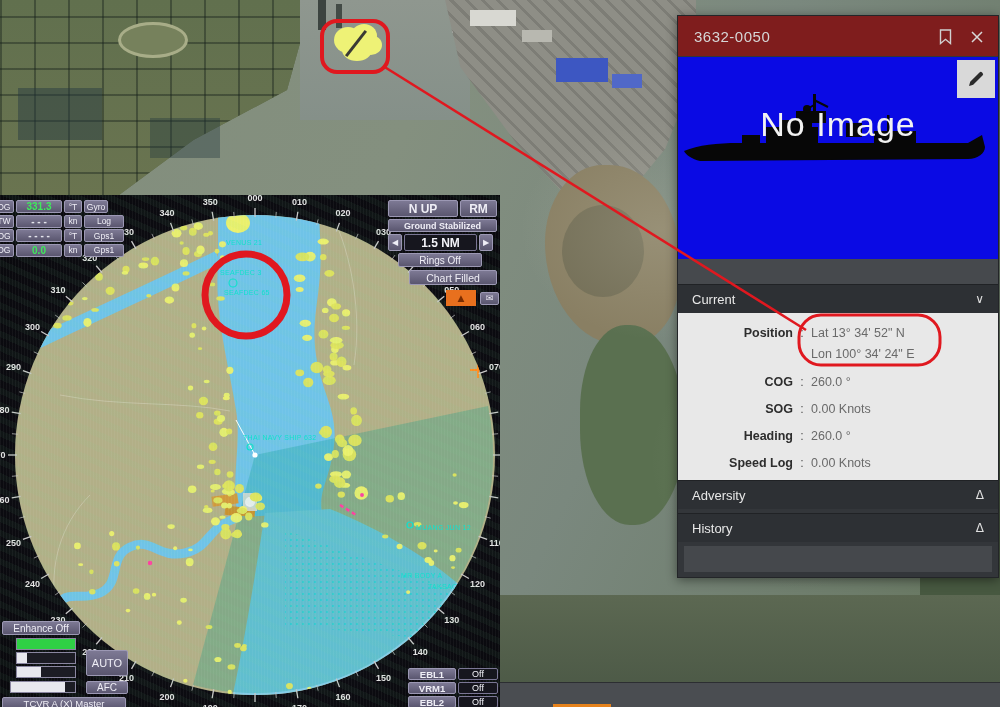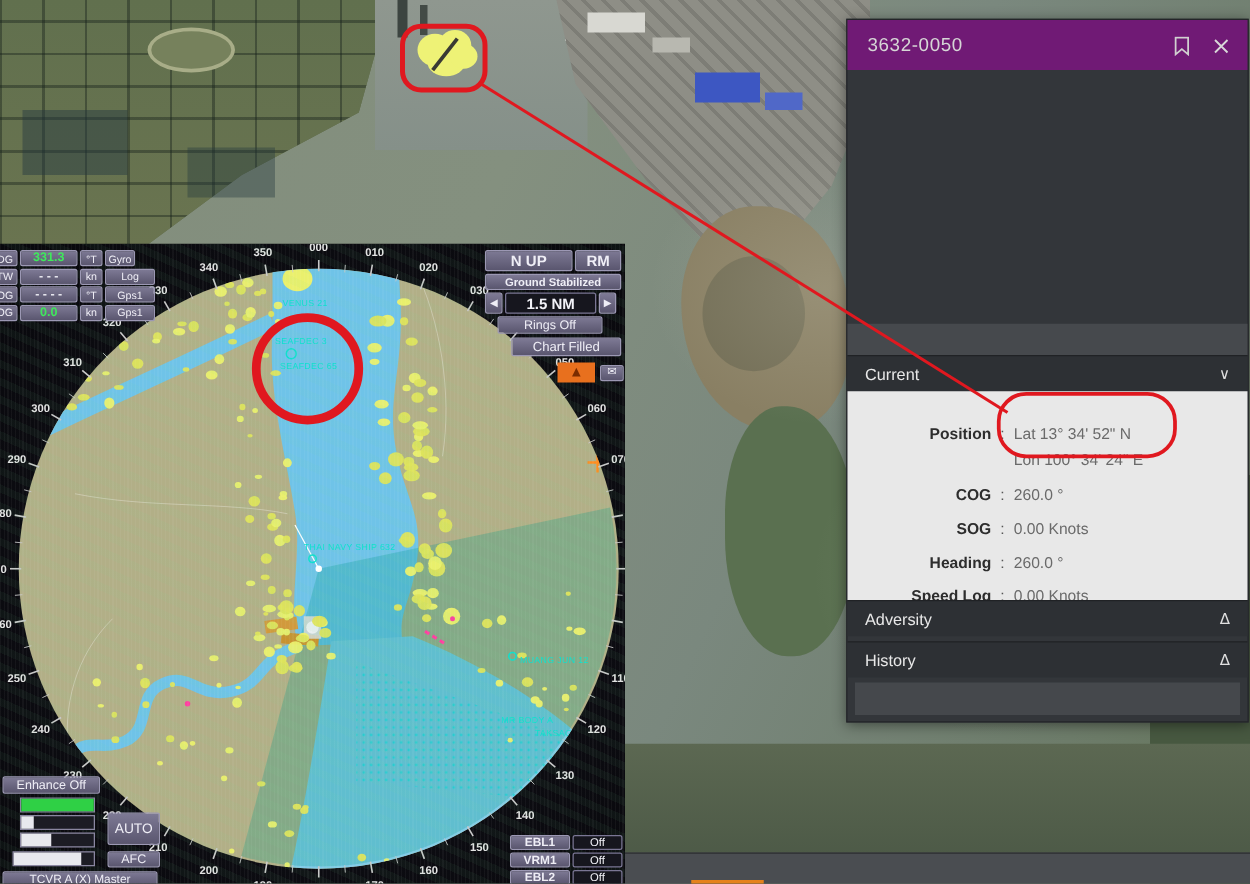--- a/index.html
+++ b/index.html
@@ -24,37 +24,37 @@
         font-size:10px;white-space:nowrap;overflow:hidden;}
   .rdark{background:#16161e;border:1px solid #7a7694;color:#f2f2f8;}
   .nav-row{position:absolute;display:flex;gap:2px;height:13px;}
   .nav-cell{font-size:8.5px;}
   .nav-val{font-size:10px;font-weight:bold;}
   .bar{background:#1c1c24;border:1px solid #8a86a0;position:absolute;height:10px;}
   .bar>span{display:block;height:100%;}
   
   #panel{position:absolute;left:677px;top:15px;width:320px;height:561px;z-index:30;
          background:#33363a;border:1px solid #232528;box-shadow:0 2px 10px rgba(0,0,0,.45);}
-  #p-titlebar{position:absolute;left:0;top:0;width:100%;height:40px;background:#701a75;
+  #p-titlebar{position:absolute;left:0;top:0;width:100%;height:40px;background:#7f1d1d;
               display:flex;align-items:center;}
   #p-title{color:#d6d6d6;font-size:15px;margin-left:16px;letter-spacing:.5px;}
   .tb-icon{position:absolute;top:10px;width:22px;height:22px;display:flex;align-items:center;
            justify-content:center;color:#d8d8d8;cursor:pointer;}
   #p-image{position:absolute;left:0;top:41px;width:100%;height:202px;background:#0a0ae4;overflow:hidden;}
   #no-image-text{position:absolute;left:0;top:48px;width:100%;text-align:center;color:#f2f2f2;
                  font-size:34px;letter-spacing:1px;}
   #edit-btn{position:absolute;right:3px;top:3px;width:38px;height:38px;background:#d9d9d9;
             display:flex;align-items:center;justify-content:center;cursor:pointer;}
   #p-gap{position:absolute;left:0;top:243px;width:100%;height:25px;background:#46494d;}
   .sec-bar{position:absolute;left:0;width:100%;height:29px;background:#2d3034;color:#e8e8e8;
            font-size:13px;display:flex;align-items:center;padding:0 14px;box-sizing:border-box;
            border-top:1px solid #202225;cursor:pointer;}
   .sec-chev{margin-left:auto;font-family:"DejaVu Sans",sans-serif;font-size:12px;color:#e0e0e0;}
   #p-details{position:absolute;left:0;top:297px;width:100%;height:167px;background:#e8e8e8;
-             padding-top:24px;box-sizing:border-box;}
+             padding-top:10px;box-sizing:border-box;}
   .field-row{display:flex;font-size:12.5px;line-height:20px;}
   .f-label{width:115px;text-align:right;color:#2d2d2d;font-weight:bold;flex:none;}
   .f-colon{width:18px;text-align:center;color:#555;flex:none;}
   .f-vals{color:#6a6a6a;}
   .field-row.multi .f-vals div{margin-bottom:1px;}
   .field-row{margin-bottom:7px;}
   #p-footer{position:absolute;left:6px;top:530px;width:308px;height:26px;background:#45484c;}
   
   #bottom-bar{position:absolute;left:500px;top:682px;width:500px;height:25px;z-index:25;
               background:#4a4d51;border-top:1px solid #2c2e31;}
@@ -558,20 +558,43 @@
         <svg width="13" height="16" viewBox="0 0 13 16">
             <path d="M1.5,1 h10 v13.5 l-5,-4.2 l-5,4.2 Z" fill="none" stroke="#d0d0d0" stroke-width="1.4"></path>
           </svg>
       </span>
       <span class="tb-icon" style="right:10px;">
         <svg width="12" height="12" viewBox="0 0 12 12">
             <path d="M1,1 L11,11 M11,1 L1,11" stroke="#d8d8d8" stroke-width="1.5"></path>
           </svg>
       </span>
     </div>
+    <div id="p-image">
+      <svg width="320" height="100" viewBox="0 0 320 100" style="position:absolute;left:0;top:30px;">
+        <g fill="#070707">
+          <path d="M6,64 C20,58 40,56 60,56 L290,56 L304,48 L307,60 C307,66 300,72 290,72 L22,74 C14,72 8,68 6,64 Z"></path>
+          <rect x="88" y="40" width="52" height="16"></rect>
+          <rect x="104" y="33" width="30" height="10"></rect>
+          <rect x="118" y="24" width="30" height="12"></rect>
+          <rect x="168" y="36" width="16" height="14"></rect>
+          <rect x="196" y="44" width="42" height="12"></rect>
+          <rect x="64" y="48" width="18" height="8"></rect>
+          <rect x="135" y="7" width="3" height="20"></rect>
+          <path d="M136,13 L150,20 M136,18 L126,24" stroke="#070707" stroke-width="2"></path>
+          <rect x="209" y="28" width="2.5" height="18"></rect>
+          <circle cx="129" cy="22" r="4"></circle>
+        </g>
+      </svg>
+      <div id="no-image-text">No Image</div>
+      <div id="edit-btn">
+        <svg width="20" height="20" viewBox="0 0 20 20">
+          <path d="M3,17 L4.2,12.8 L13.5,3.5 a1.8,1.8 0 0 1 2.6,0 l0.4,0.4 a1.8,1.8 0 0 1 0,2.6 L7.2,15.8 Z" fill="#2b2b2b"></path>
+        </svg>
+      </div>
+    </div>
     <div id="p-gap"></div>
 
     <div class="sec-bar" style="top:268px;gap:22px;">
       <span>Current</span>
       <span class="sec-chev">∨</span>
     </div>
 
     <div id="p-details">
         <div class="field-row multi">
           <div class="f-label">Position</div>

